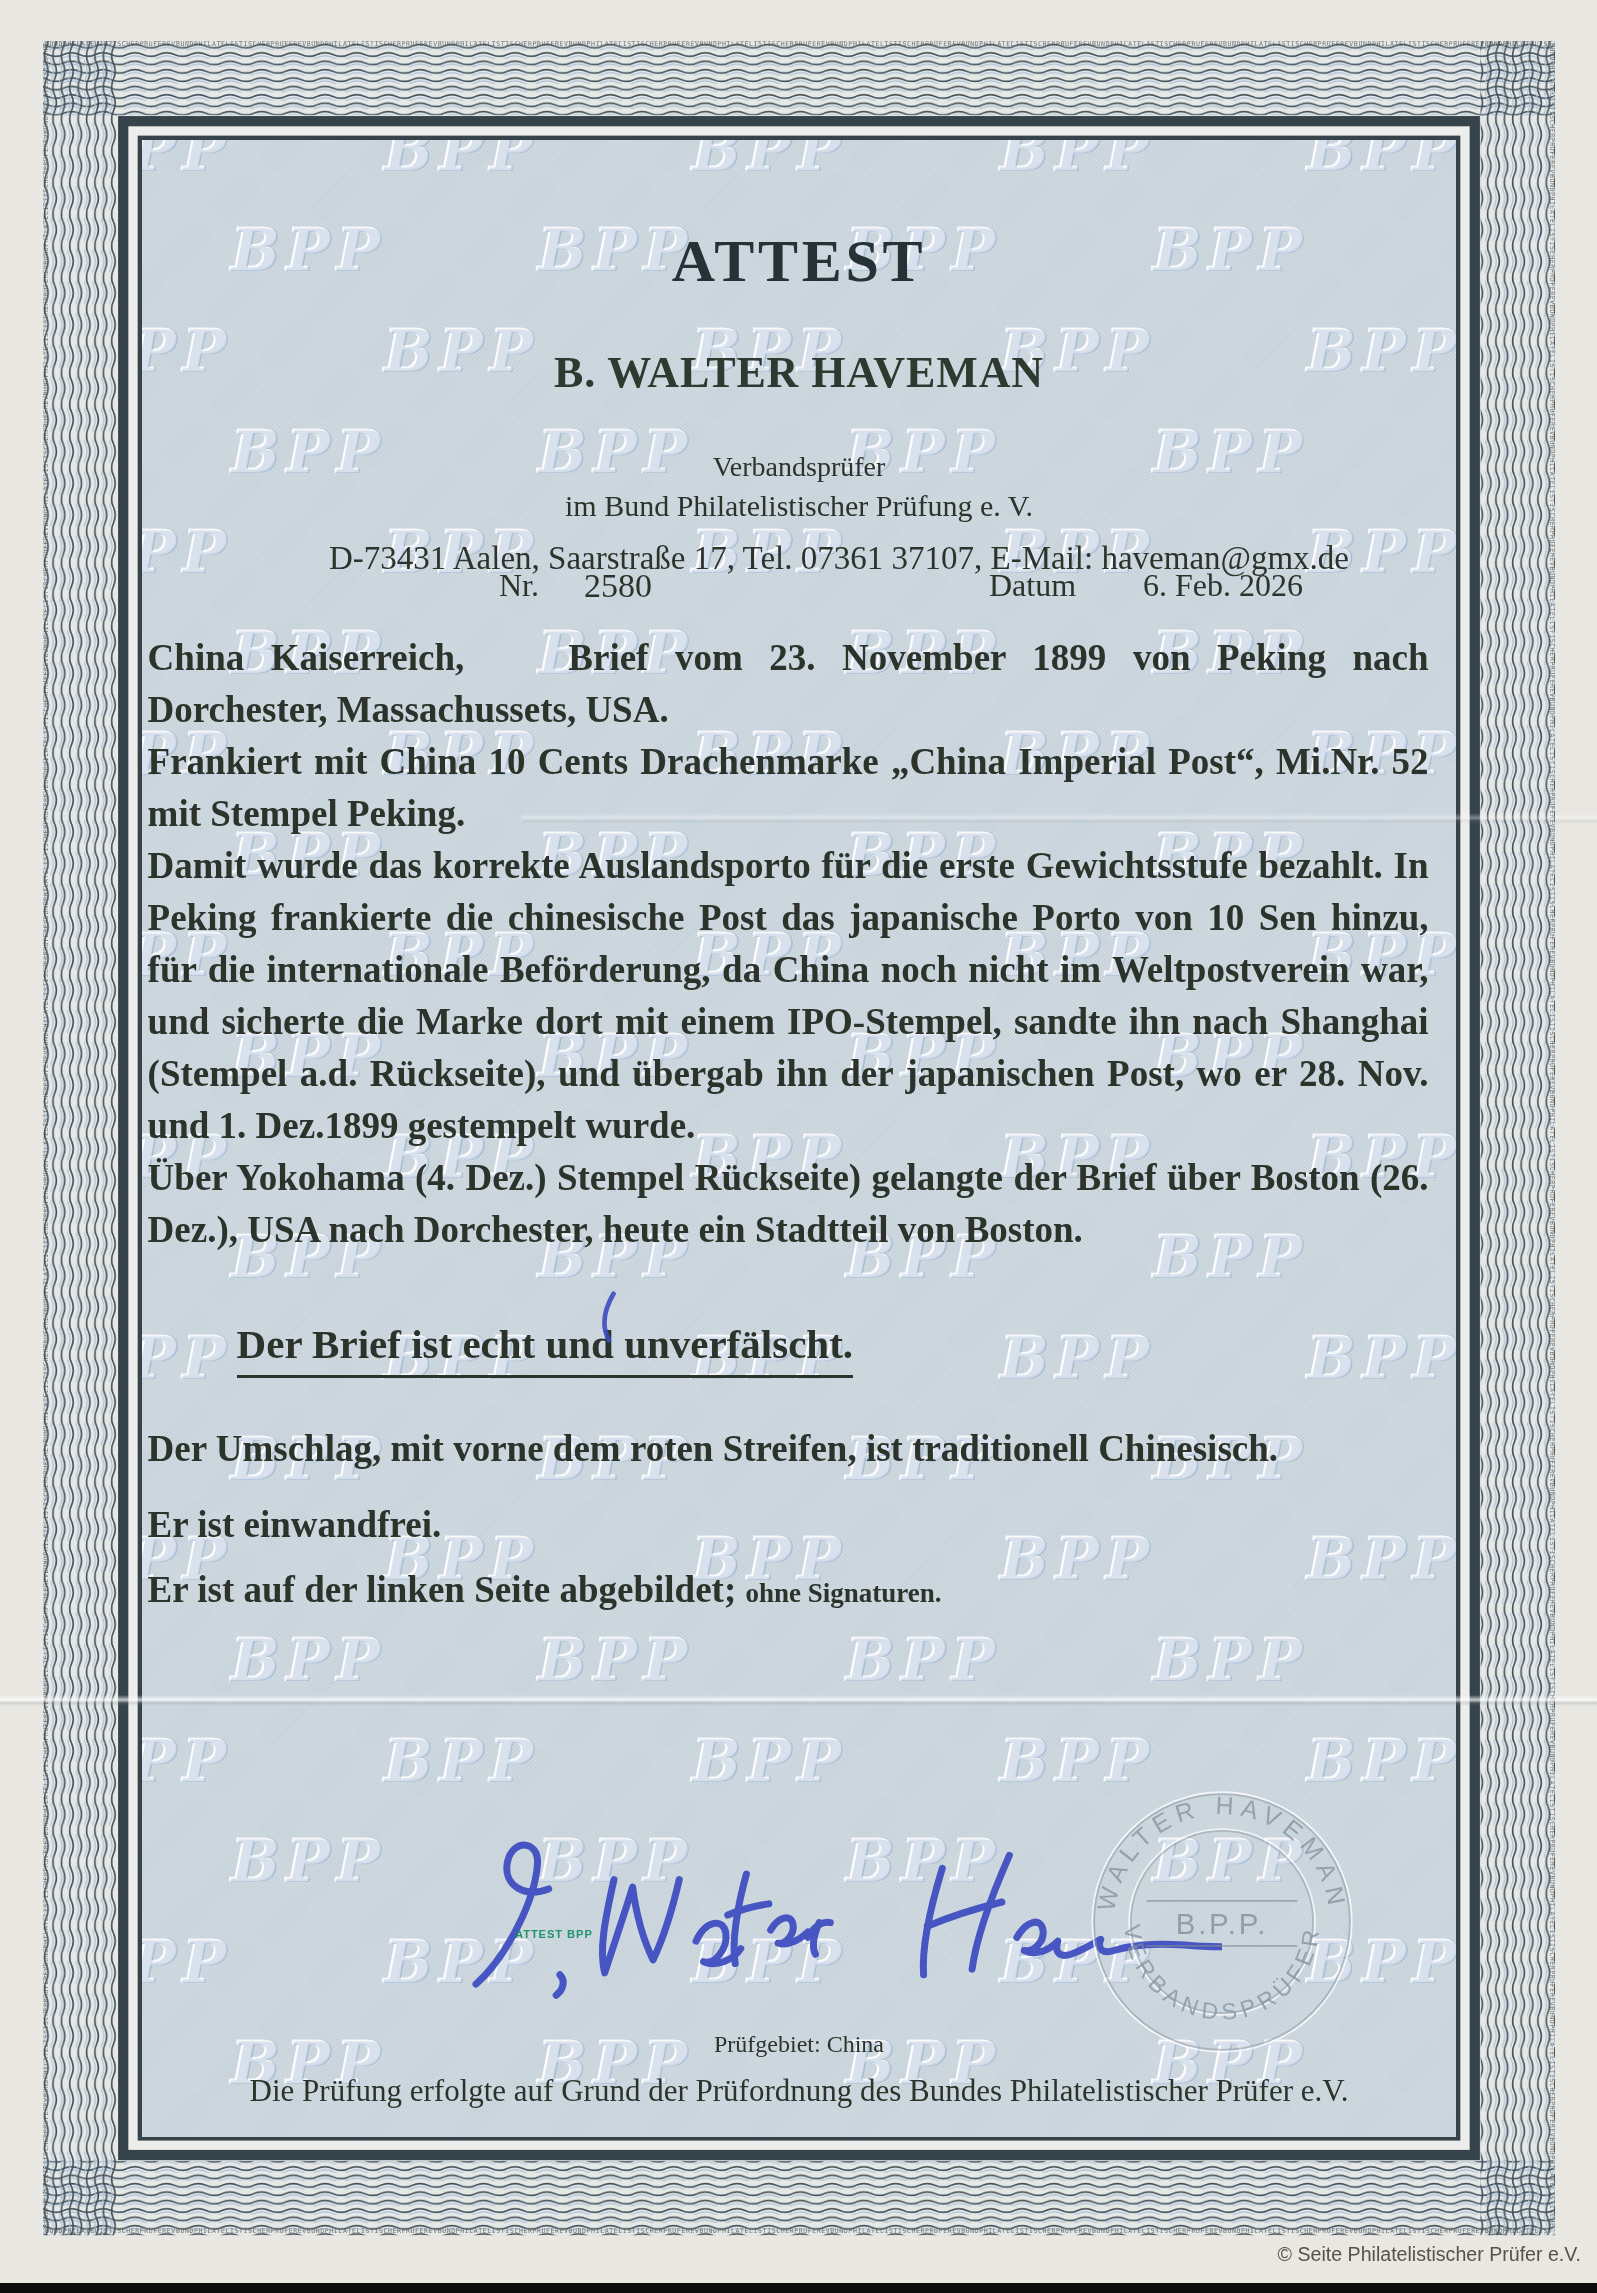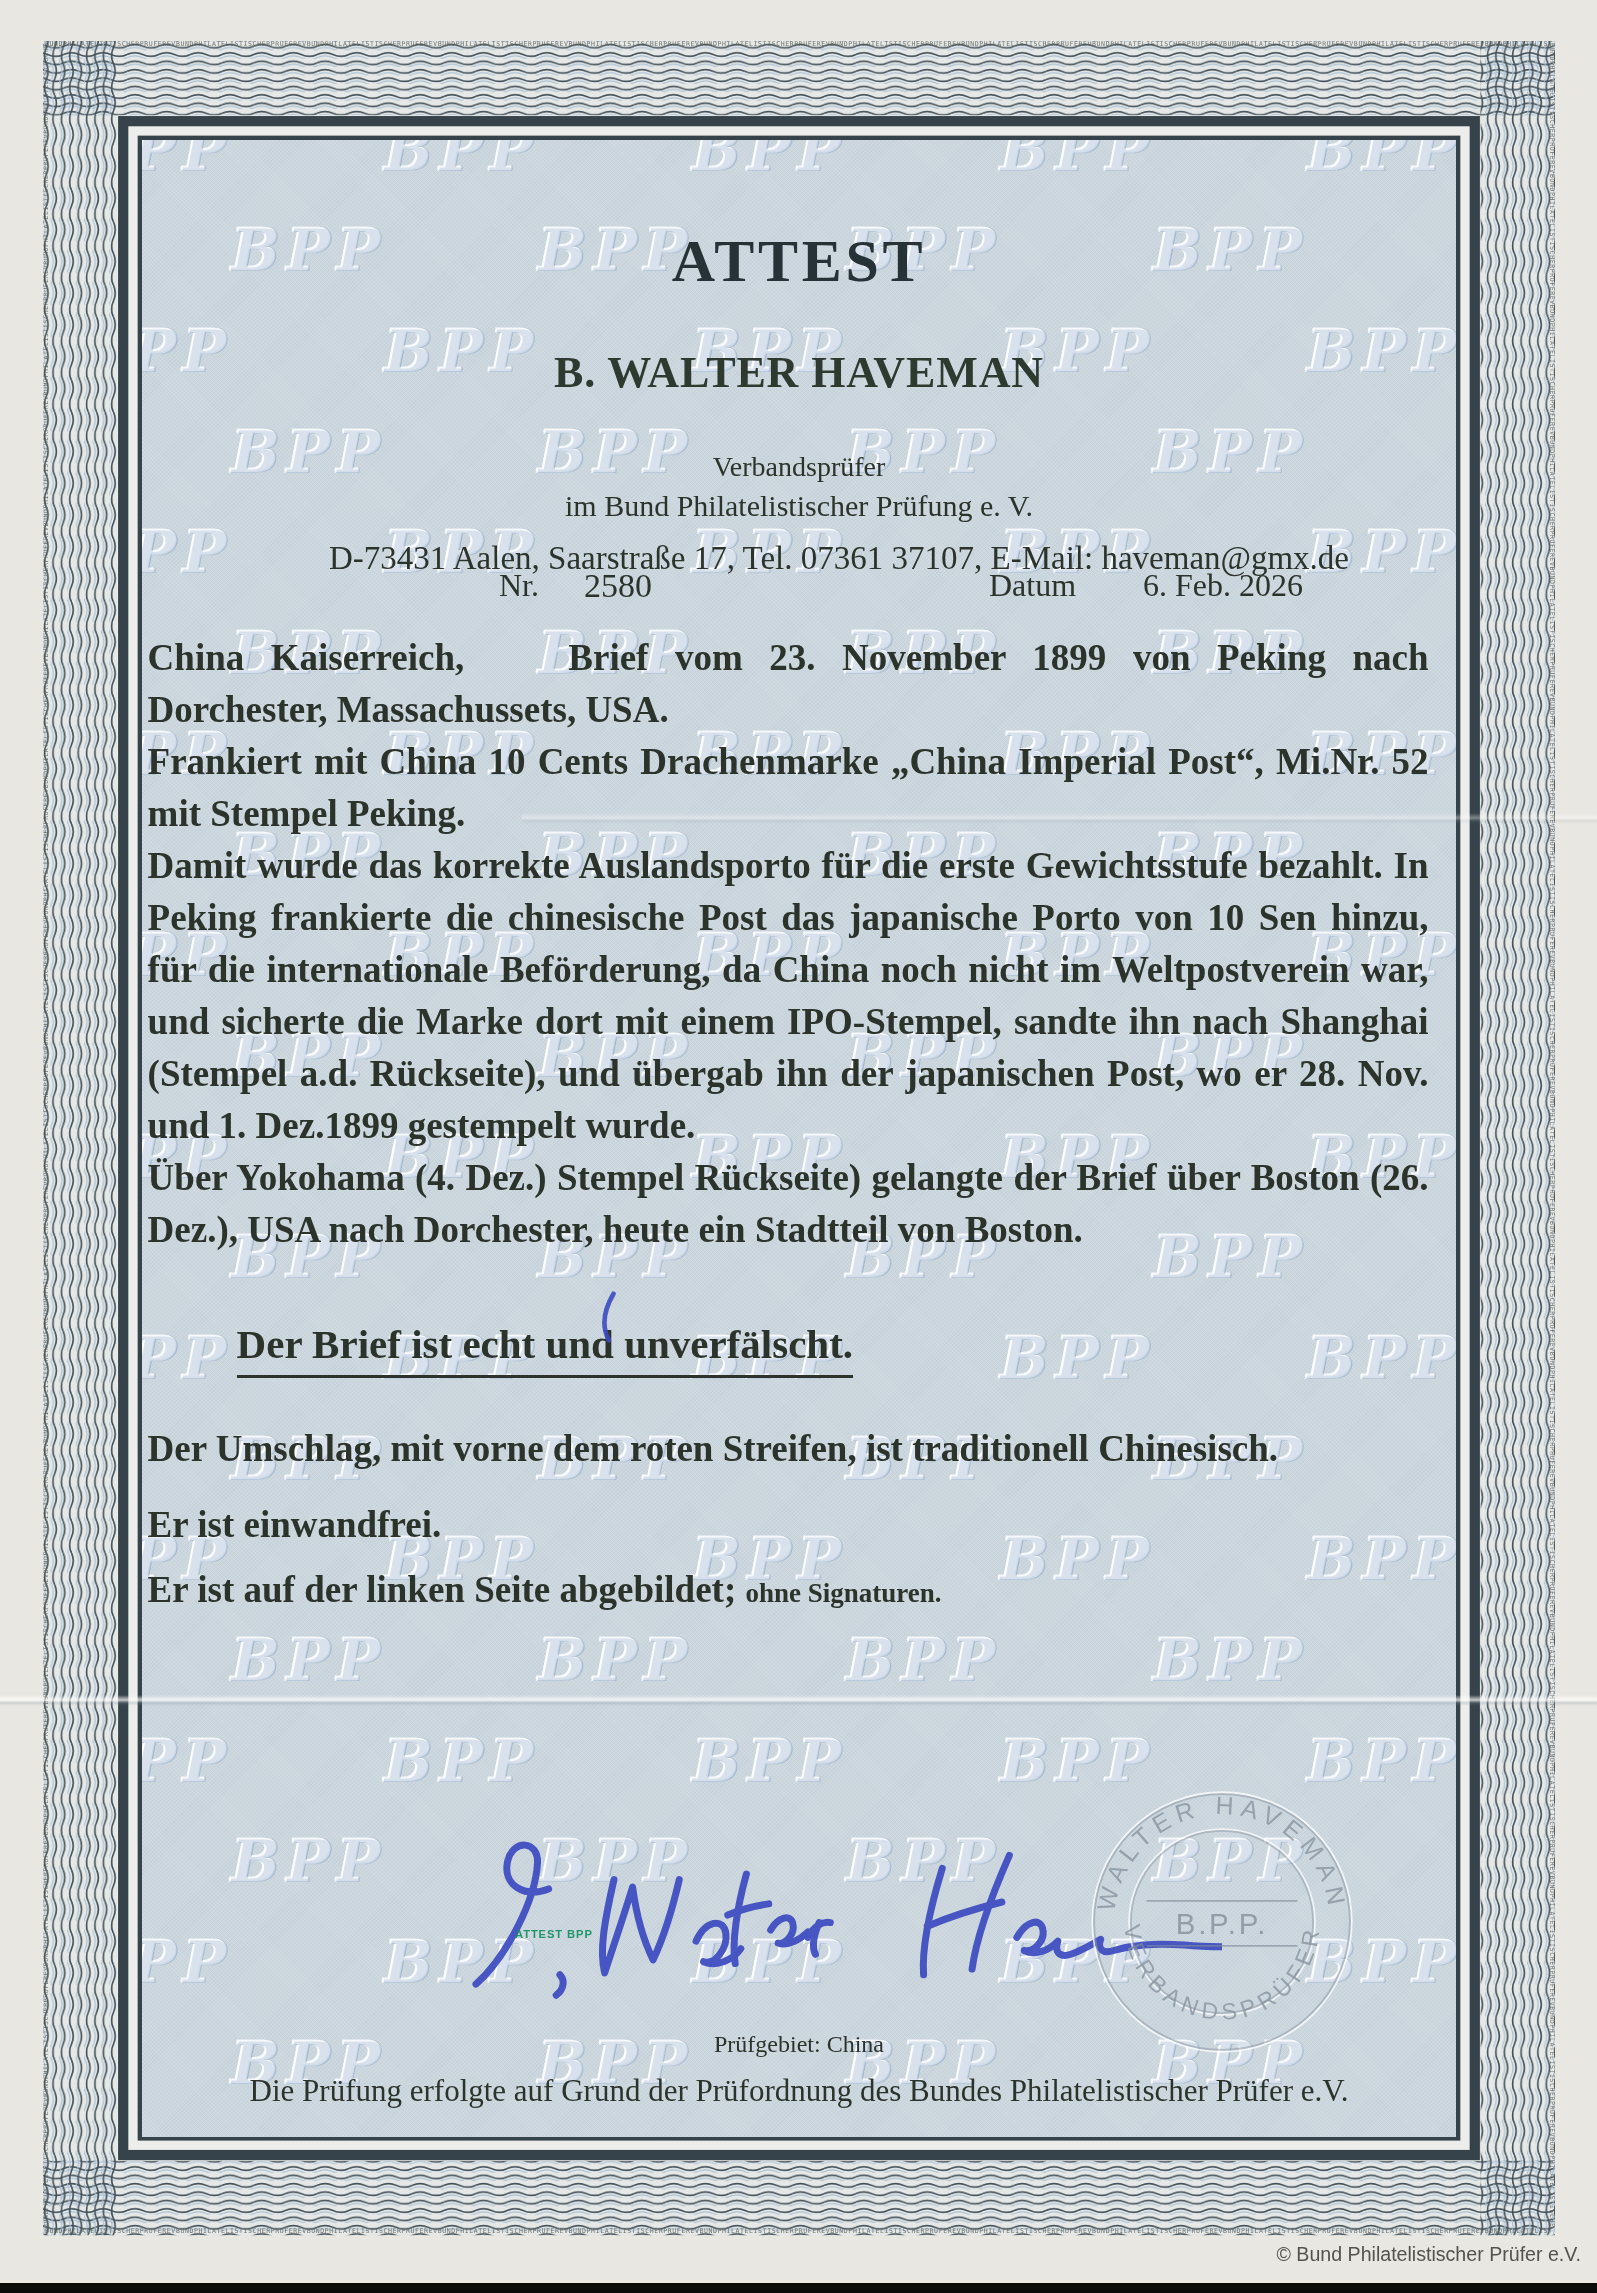--- a/index.html
+++ b/index.html
@@ -287,17 +287,17 @@
     <svg class="pen-mark" viewBox="0 0 30 56" aria-hidden="true">
       <path d="M22,3 C12,20 9,38 17,53" fill="none" stroke="#3c4bc0" stroke-width="5" stroke-linecap="round" opacity=".9"></path>
     </svg>
 
     <div class="hdr pruefgebiet">Prüfgebiet: China</div>
     <div class="hdr legal">Die Prüfung erfolgte auf Grund der Prüfordnung des Bundes Philatelistischer Prüfer e.V.</div>
   </div>
 
   <div class="crease crease-faint"></div>
   <div class="crease crease-main"></div>
-  <div class="copyright">© Bund Philatelistischer Prüfer e.V.</div>
+  <div class="copyright">© Seite Philatelistischer Prüfer e.V.</div>
   <div class="scan-edge"></div>
 
 </div>
 
 
 </body></html>

